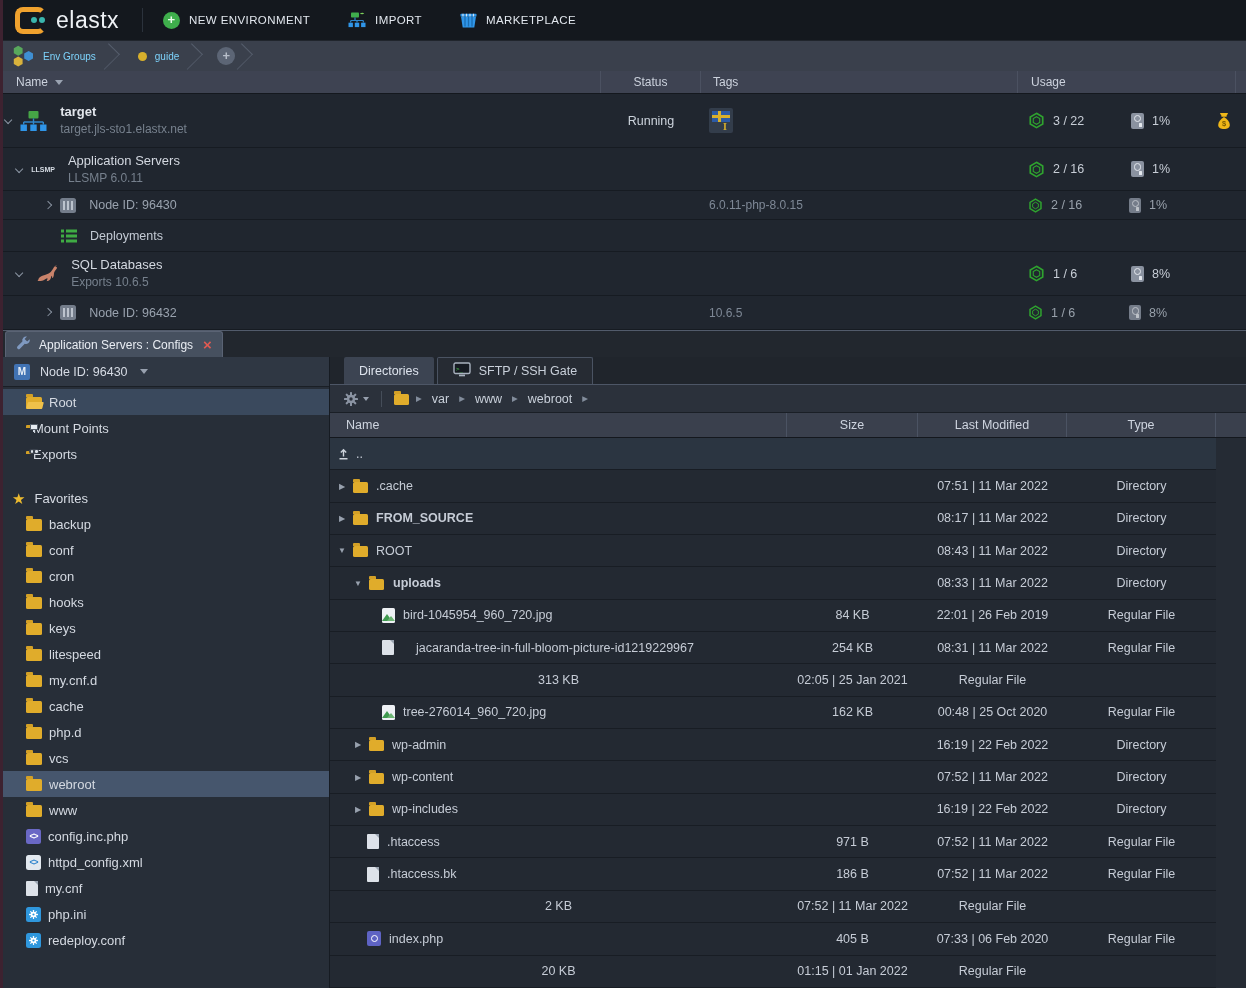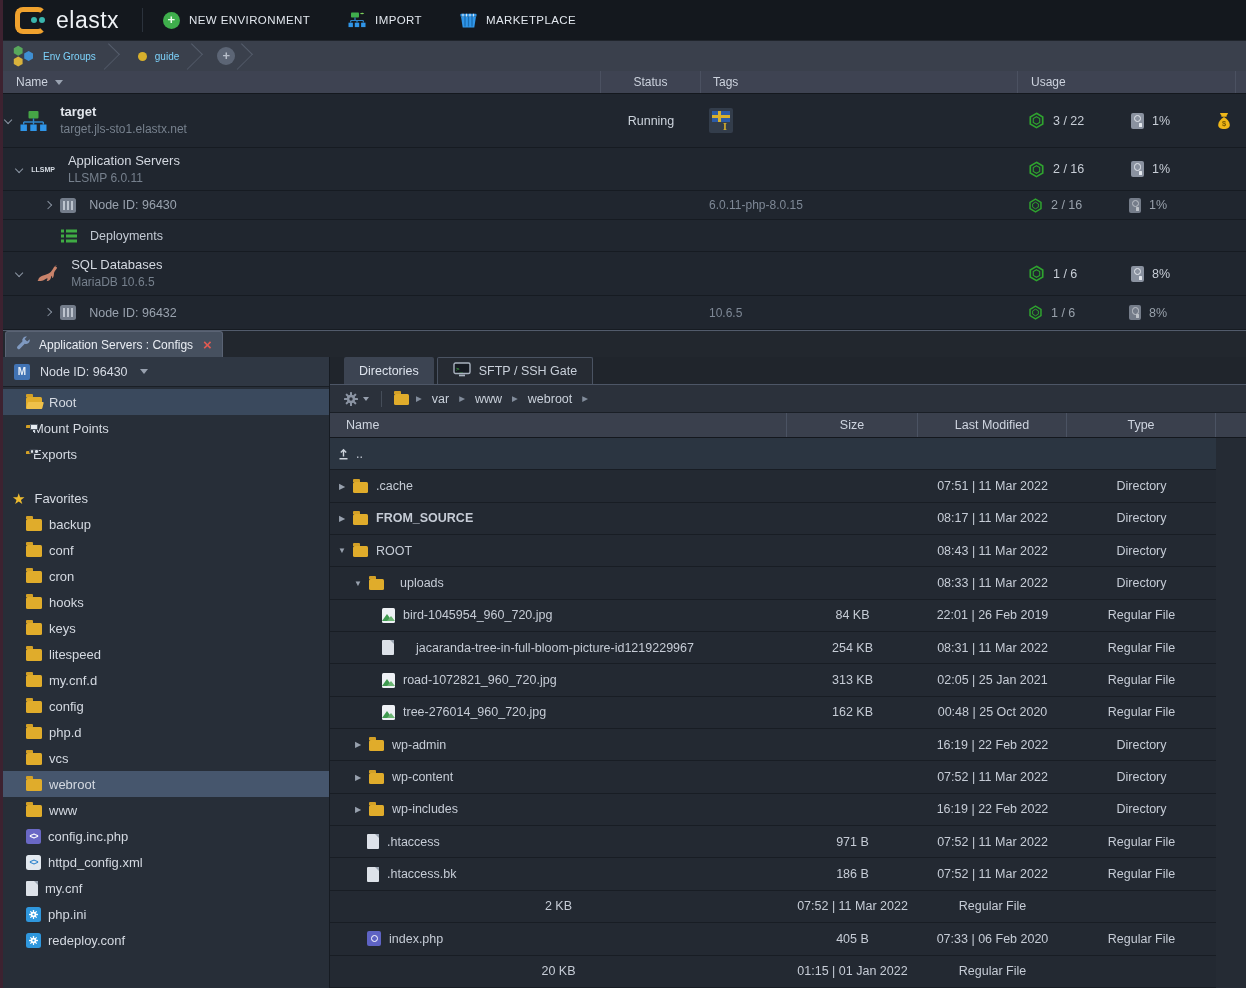--- a/index.html
+++ b/index.html
@@ -353,21 +353,21 @@
     <div class="env-row grid-env" style="height:44px;">
       <div class="nm" style="padding-left:16px;gap:9px;">
         <span class="chev down"></span>
         <span style="display:flex;flex:none">
           <svg width="27" height="19" viewBox="0 0 27 19">
             <path d="M26 1.6c-1.1-.1-1.7.2-2.4 1-1.9 2.1-2.5 5.2-6 7-2.4 1.3-5 1.5-7.3 2.7-1.7.9-2.7 2.1-3.1 3.7-.1.4-.7 1.1-1.2 1.1h2.6c1.9 0 3.1-.3 4.4-1 1-.6 2.1-1.7 3.5-1.8 0 .9-.2 1.8-.7 2.4-.2.3 0 .5.3.4.9-.1 2.1-.5 2.8-1.3 1-1 1-2.5 1.7-4 .4.3.6 1.1.6 1.9 0 .3.3.5.5.2.8-1 1.2-2.4 1.2-3.7 0-1.1.3-2.4 1-3.3.6-.8 1.4-1.3 1.9-2.3.3-.5.2-1.1-.2-1.5-.4-.3-.9-.5-1.6-.5Z" fill="#c9836b"></path>
           </svg>
         </span>
         <div style="margin-left:4px;">
           <div class="env-title normal">SQL Databases</div>
-          <div class="env-sub">MariaDB 10.6.5</div>
+          <div class="env-sub">Exports 10.6.5</div>
         </div>
       </div>
       <div class="cell-status"></div>
       <div class="cell-tags"></div>
       <div class="cell-usage ">
         <svg width="17" height="17" viewBox="0 0 20 20" style="flex:none">
           <path d="M10 1.6 17.3 5.8v8.4L10 18.4 2.7 14.2V5.8Z" fill="none" stroke="#2fa32f" stroke-width="2"></path>
           <path d="M10 5.6 13.8 7.8v4.4L10 14.4 6.2 12.2V7.8Z" fill="none" stroke="#2fa32f" stroke-width="1.3"></path>
         </svg>
         <span class="usage-count">1 / 6</span>
@@ -465,21 +465,21 @@
           <div class="tree-item ">
             <span class="ficon-folder "></span>
             <span>litespeed</span>
           </div>
           <div class="tree-item ">
             <span class="ficon-folder "></span>
             <span>my.cnf.d</span>
           </div>
           <div class="tree-item ">
             <span class="ficon-folder "></span>
-            <span>config</span>
+            <span>cache</span>
           </div>
           <div class="tree-item ">
             <span class="ficon-folder "></span>
             <span>php.d</span>
           </div>
           <div class="tree-item ">
             <span class="ficon-folder "></span>
             <span>vcs</span>
           </div>
           <div class="tree-item sel2">
@@ -635,21 +635,21 @@
             </div>
             <div class="fsize"></div>
             <div class="fmod">08:43 | 11 Mar 2022</div>
             <div class="ftype">Directory</div>
             <div></div>
           </div>
           <div class="file-row grid-file ">
             <div class="fname" style="padding-left:23px;">
               <span class="farrow">▼</span>
               <span class="ficon-folder sm"></span>
-              <span style="margin-left:10px;">uploads</span>
+              <span style="margin-left:3px;font-weight:bold;">uploads</span>
             </div>
             <div class="fsize"></div>
             <div class="fmod">08:33 | 11 Mar 2022</div>
             <div class="ftype">Directory</div>
             <div></div>
           </div>
           <div class="file-row grid-file ">
             <div class="fname" style="padding-left:52px;align-items:center;">
               <span class="fi fi-img"></span>
               <span style="margin-left:2px;">bird-1045954_960_720.jpg</span>
@@ -663,24 +663,20 @@
             <div class="fname" style="padding-left:52px;gap:20px;">
               <span class="fi fi-plain"></span>
               <span style="margin-left:2px;">jacaranda-tree-in-full-bloom-picture-id1219229967</span>
             </div>
             <div class="fsize">254 KB</div>
             <div class="fmod">08:31 | 11 Mar 2022</div>
             <div class="ftype">Regular File</div>
             <div></div>
           </div>
           <div class="file-row grid-file ">
-            <div class="fname" style="padding-left:52px;">
-              <span class="fi fi-img"></span>
-              <span style="margin-left:2px;">road-1072821_960_720.jpg</span>
-            </div>
             <div class="fsize">313 KB</div>
             <div class="fmod">02:05 | 25 Jan 2021</div>
             <div class="ftype">Regular File</div>
             <div></div>
           </div>
           <div class="file-row grid-file ">
             <div class="fname" style="padding-left:52px;">
               <span class="fi fi-img"></span>
               <span style="margin-left:2px;">tree-276014_960_720.jpg</span>
             </div>

